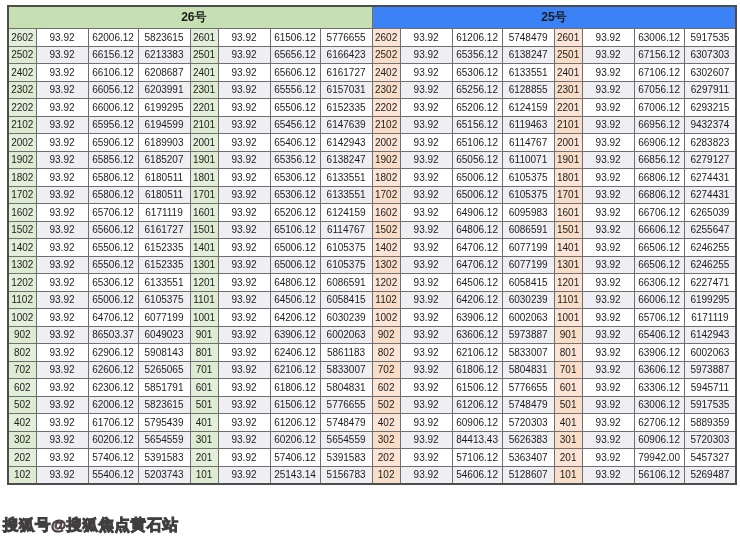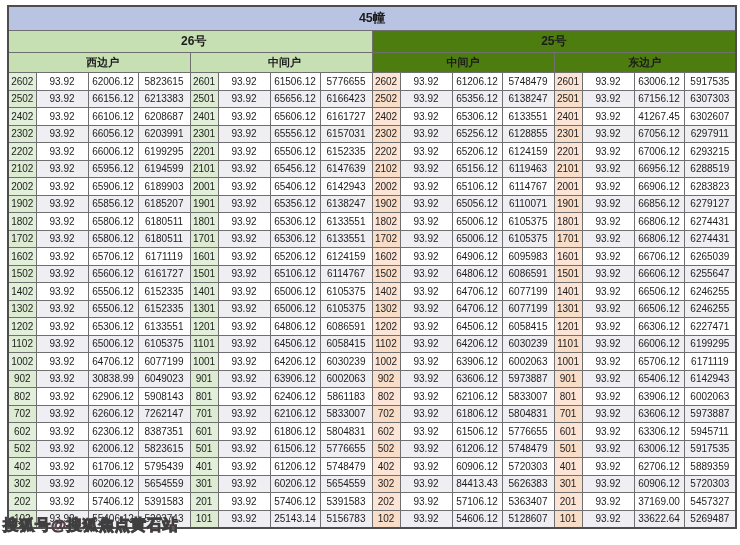--- a/index.html
+++ b/index.html
@@ -8,21 +8,21 @@
   table.price{border-collapse:collapse;table-layout:fixed;position:absolute;left:7px;top:5px;
         width:728px;border:2px solid #4d4d4d;}
   td,th{border:1px solid #6f6f6f;text-align:center;vertical-align:middle;padding:0;
         color:#1c1c1c;overflow:hidden;white-space:nowrap;}
   .title-row td{background:#b9c4e2;height:23px;font-size:12.5px;font-weight:bold;}
   .bldg-row td{height:21px;font-size:12px;font-weight:bold;}
   .unit-row td{height:19px;font-size:11px;font-weight:bold;}
   .cols-row th{height:17px;font-size:11px;font-weight:bold;}
   tbody td{height:16.5px;font-size:10px;}
   .green{background:#c6e0b4;padding-left:7px;}
-  .orange{background:#4d7c0f;}
+  .orange{background:#3b82f6;}
   .green-room{background:#e2efda;}
   .orange-room{background:#fce4d6;}
   tbody tr.stripe td{background:#efeff3;}
   tbody tr.stripe td.green-room{background:#dcebd2;}
   tbody tr.stripe td.orange-room{background:#f8ddc8;}
   .watermark{position:absolute;left:3px;top:515px;font-size:15.5px;font-weight:bold;
         letter-spacing:0.5px;color:#ec4899;-webkit-text-stroke:1px #3f3f3f;
         text-shadow:0 0 1px #ffffff;white-space:nowrap;z-index:5;}
 </style>
 </head>
@@ -42,33 +42,24 @@
       <col style="width:28px">
         <col style="width:52px">
         <col style="width:50px">
         <col style="width:52px">
       <col style="width:28px">
         <col style="width:52px">
         <col style="width:50px">
         <col style="width:52px">
     </colgroup>
     <thead>
-      <tr class="title-row">
-        <td colspan="16">45幢</td>
-      </tr>
       <tr class="bldg-row">
         <td colspan="8" class="green">26号</td>
         <td colspan="8" class="orange">25号</td>
       </tr>
-      <tr class="unit-row">
-        <td colspan="4" class="green">西边户</td>
-        <td colspan="4" class="green">中间户</td>
-        <td colspan="4" class="orange">中间户</td>
-        <td colspan="4" class="orange">东边户</td>
-      </tr>
     </thead>
     <tbody>
         <tr>
           <td class="green-room">2602</td>
           <td>93.92</td>
           <td>62006.12</td>
           <td>5823615</td>
           <td class="green-room">2601</td>
           <td>93.92</td>
           <td>61506.12</td>
@@ -108,21 +99,21 @@
           <td class="green-room">2401</td>
           <td>93.92</td>
           <td>65606.12</td>
           <td>6161727</td>
           <td class="orange-room">2402</td>
           <td>93.92</td>
           <td>65306.12</td>
           <td>6133551</td>
           <td class="orange-room">2401</td>
           <td>93.92</td>
-          <td>41267.45</td>
+          <td>67106.12</td>
           <td>6302607</td>
         </tr>
         <tr class="stripe">
           <td class="green-room">2302</td>
           <td>93.92</td>
           <td>66056.12</td>
           <td>6203991</td>
           <td class="green-room">2301</td>
           <td>93.92</td>
           <td>65556.12</td>
@@ -163,21 +154,21 @@
           <td>93.92</td>
           <td>65456.12</td>
           <td>6147639</td>
           <td class="orange-room">2102</td>
           <td>93.92</td>
           <td>65156.12</td>
           <td>6119463</td>
           <td class="orange-room">2101</td>
           <td>93.92</td>
           <td>66956.12</td>
-          <td>6288519</td>
+          <td>9432374</td>
         </tr>
         <tr>
           <td class="green-room">2002</td>
           <td>93.92</td>
           <td>65906.12</td>
           <td>6189903</td>
           <td class="green-room">2001</td>
           <td>93.92</td>
           <td>65406.12</td>
           <td>6142943</td>
@@ -366,21 +357,21 @@
           <td>63906.12</td>
           <td>6002063</td>
           <td class="orange-room">1001</td>
           <td>93.92</td>
           <td>65706.12</td>
           <td>6171119</td>
         </tr>
         <tr class="stripe">
           <td class="green-room">902</td>
           <td>93.92</td>
-          <td>30838.99</td>
+          <td>86503.37</td>
           <td>6049023</td>
           <td class="green-room">901</td>
           <td>93.92</td>
           <td>63906.12</td>
           <td>6002063</td>
           <td class="orange-room">902</td>
           <td>93.92</td>
           <td>63606.12</td>
           <td>5973887</td>
           <td class="orange-room">901</td>
@@ -403,39 +394,39 @@
           <td>5833007</td>
           <td class="orange-room">801</td>
           <td>93.92</td>
           <td>63906.12</td>
           <td>6002063</td>
         </tr>
         <tr class="stripe">
           <td class="green-room">702</td>
           <td>93.92</td>
           <td>62606.12</td>
-          <td>7262147</td>
+          <td>5265065</td>
           <td class="green-room">701</td>
           <td>93.92</td>
           <td>62106.12</td>
           <td>5833007</td>
           <td class="orange-room">702</td>
           <td>93.92</td>
           <td>61806.12</td>
           <td>5804831</td>
           <td class="orange-room">701</td>
           <td>93.92</td>
           <td>63606.12</td>
           <td>5973887</td>
         </tr>
         <tr>
           <td class="green-room">602</td>
           <td>93.92</td>
           <td>62306.12</td>
-          <td>8387351</td>
+          <td>5851791</td>
           <td class="green-room">601</td>
           <td>93.92</td>
           <td>61806.12</td>
           <td>5804831</td>
           <td class="orange-room">602</td>
           <td>93.92</td>
           <td>61506.12</td>
           <td>5776655</td>
           <td class="orange-room">601</td>
           <td>93.92</td>
@@ -504,38 +495,38 @@
           <td class="green-room">201</td>
           <td>93.92</td>
           <td>57406.12</td>
           <td>5391583</td>
           <td class="orange-room">202</td>
           <td>93.92</td>
           <td>57106.12</td>
           <td>5363407</td>
           <td class="orange-room">201</td>
           <td>93.92</td>
-          <td>37169.00</td>
+          <td>79942.00</td>
           <td>5457327</td>
         </tr>
         <tr class="stripe">
           <td class="green-room">102</td>
           <td>93.92</td>
           <td>55406.12</td>
           <td>5203743</td>
           <td class="green-room">101</td>
           <td>93.92</td>
           <td>25143.14</td>
           <td>5156783</td>
           <td class="orange-room">102</td>
           <td>93.92</td>
           <td>54606.12</td>
           <td>5128607</td>
           <td class="orange-room">101</td>
           <td>93.92</td>
-          <td>33622.64</td>
+          <td>56106.12</td>
           <td>5269487</td>
         </tr>
       </tbody>
   </table>
 
   <div class="watermark">搜狐号@搜狐焦点黄石站</div>
 </div>
 
 </body></html>

